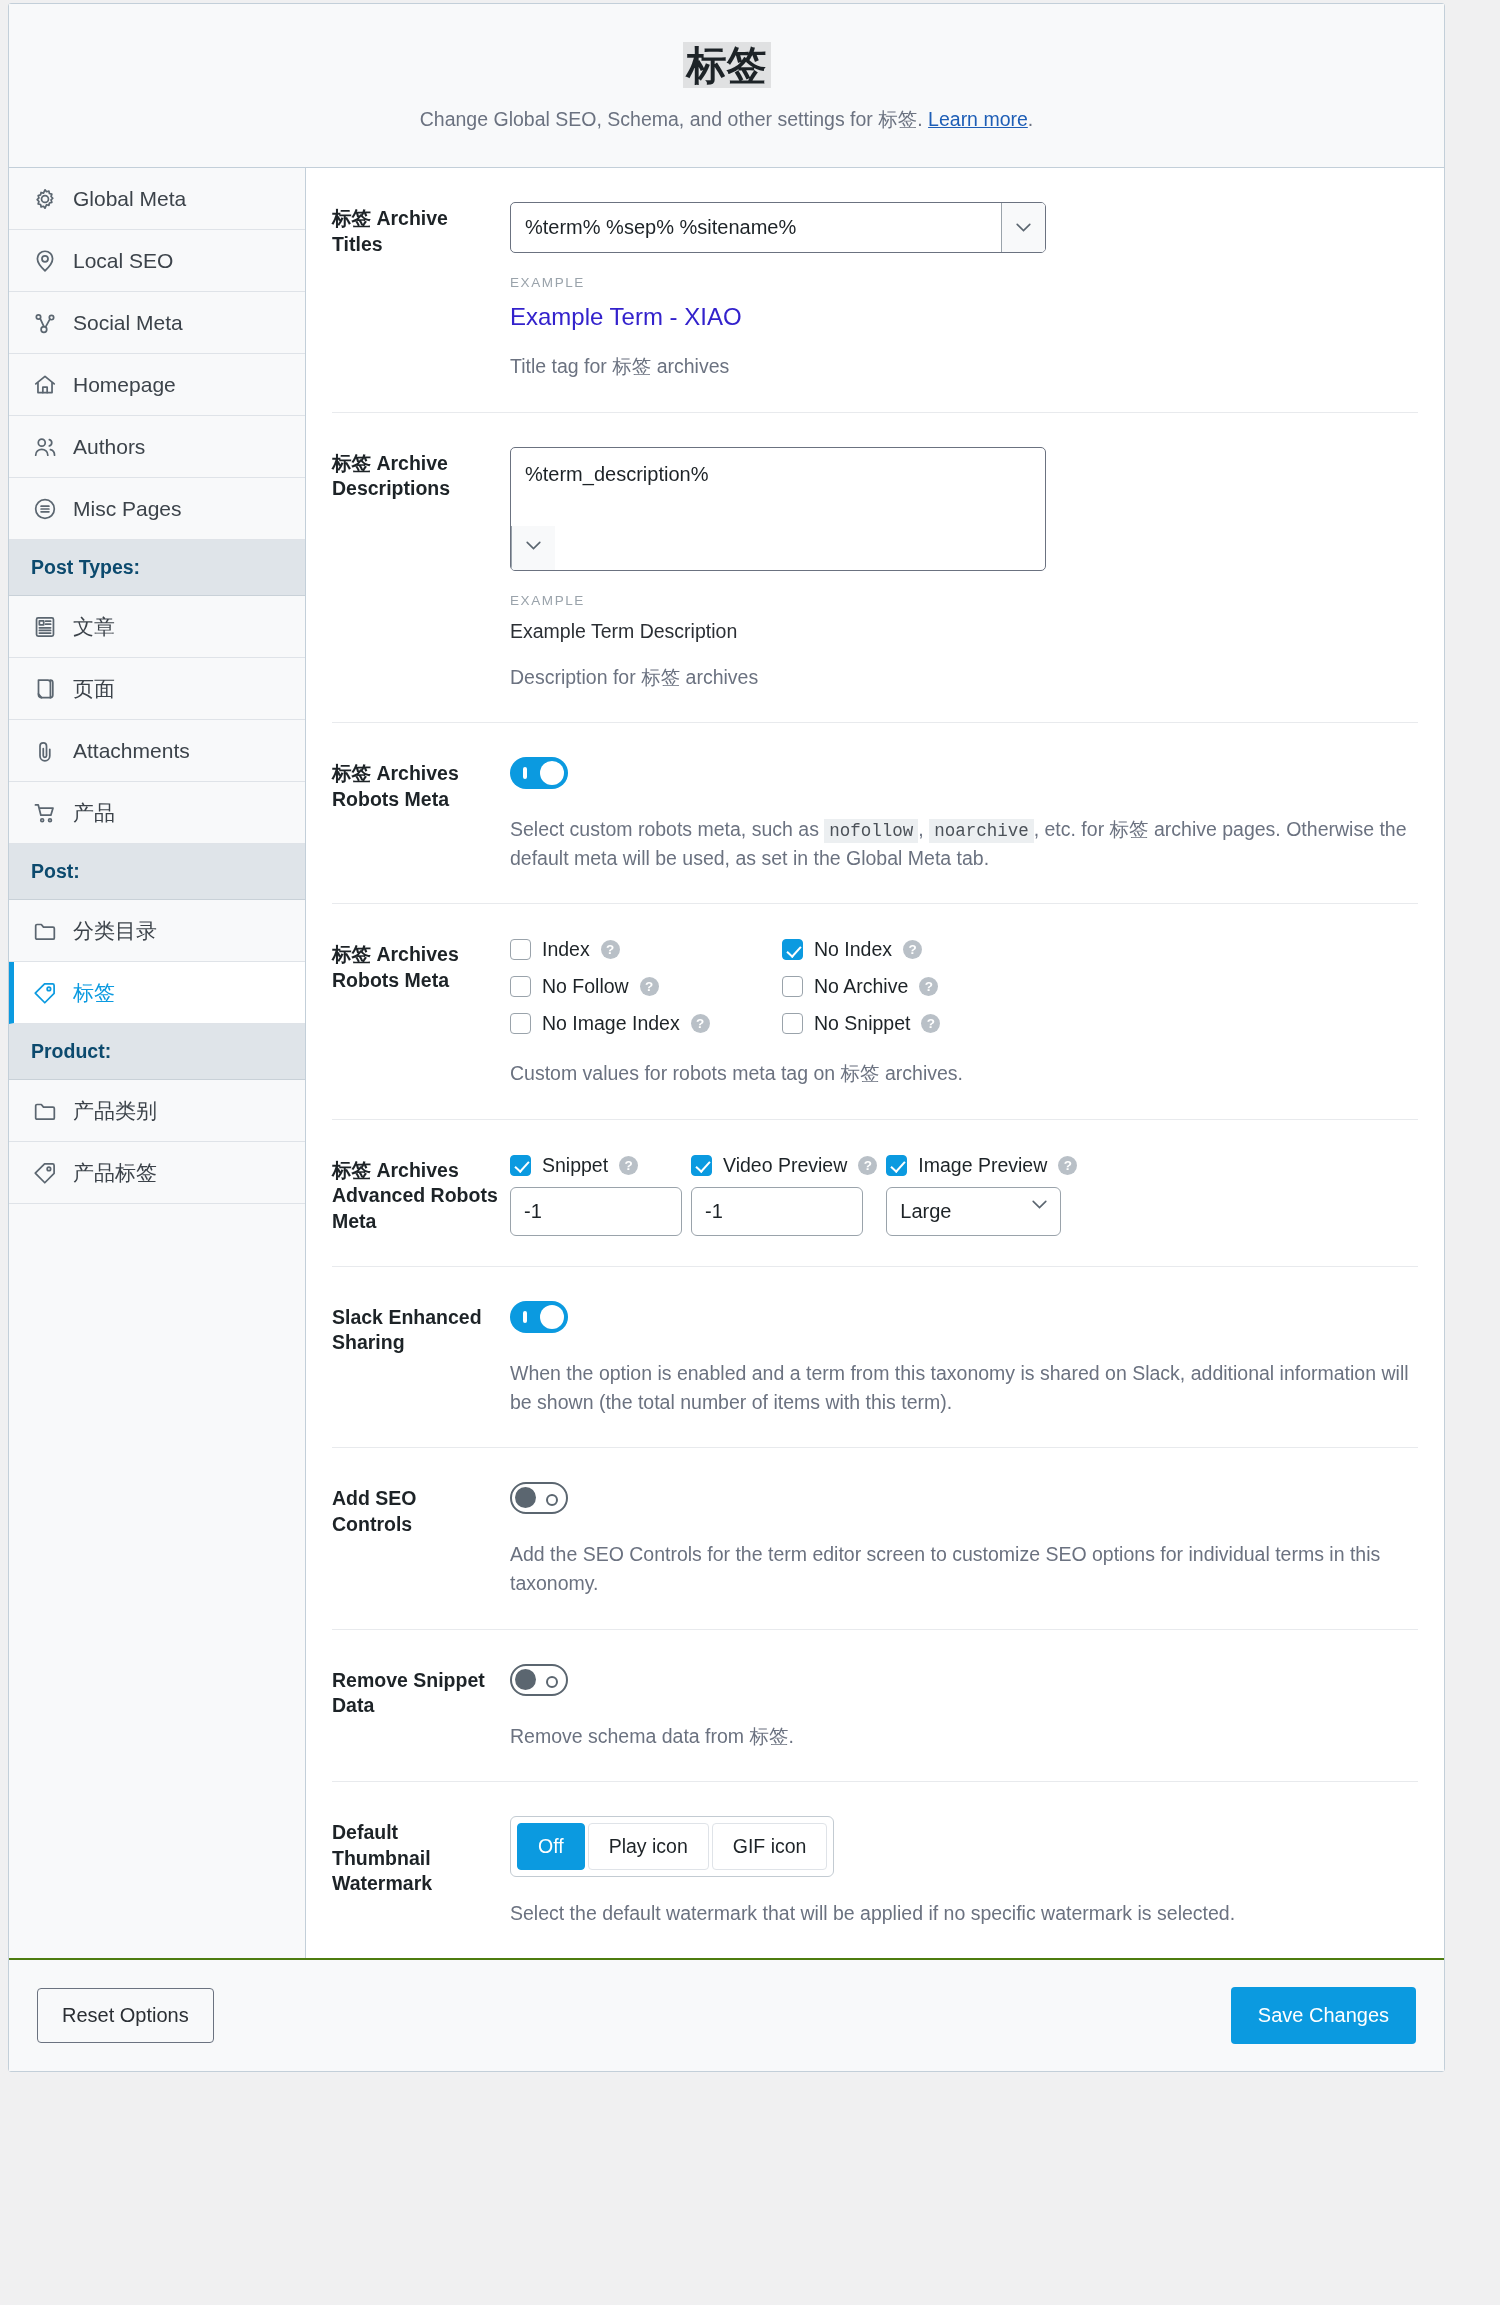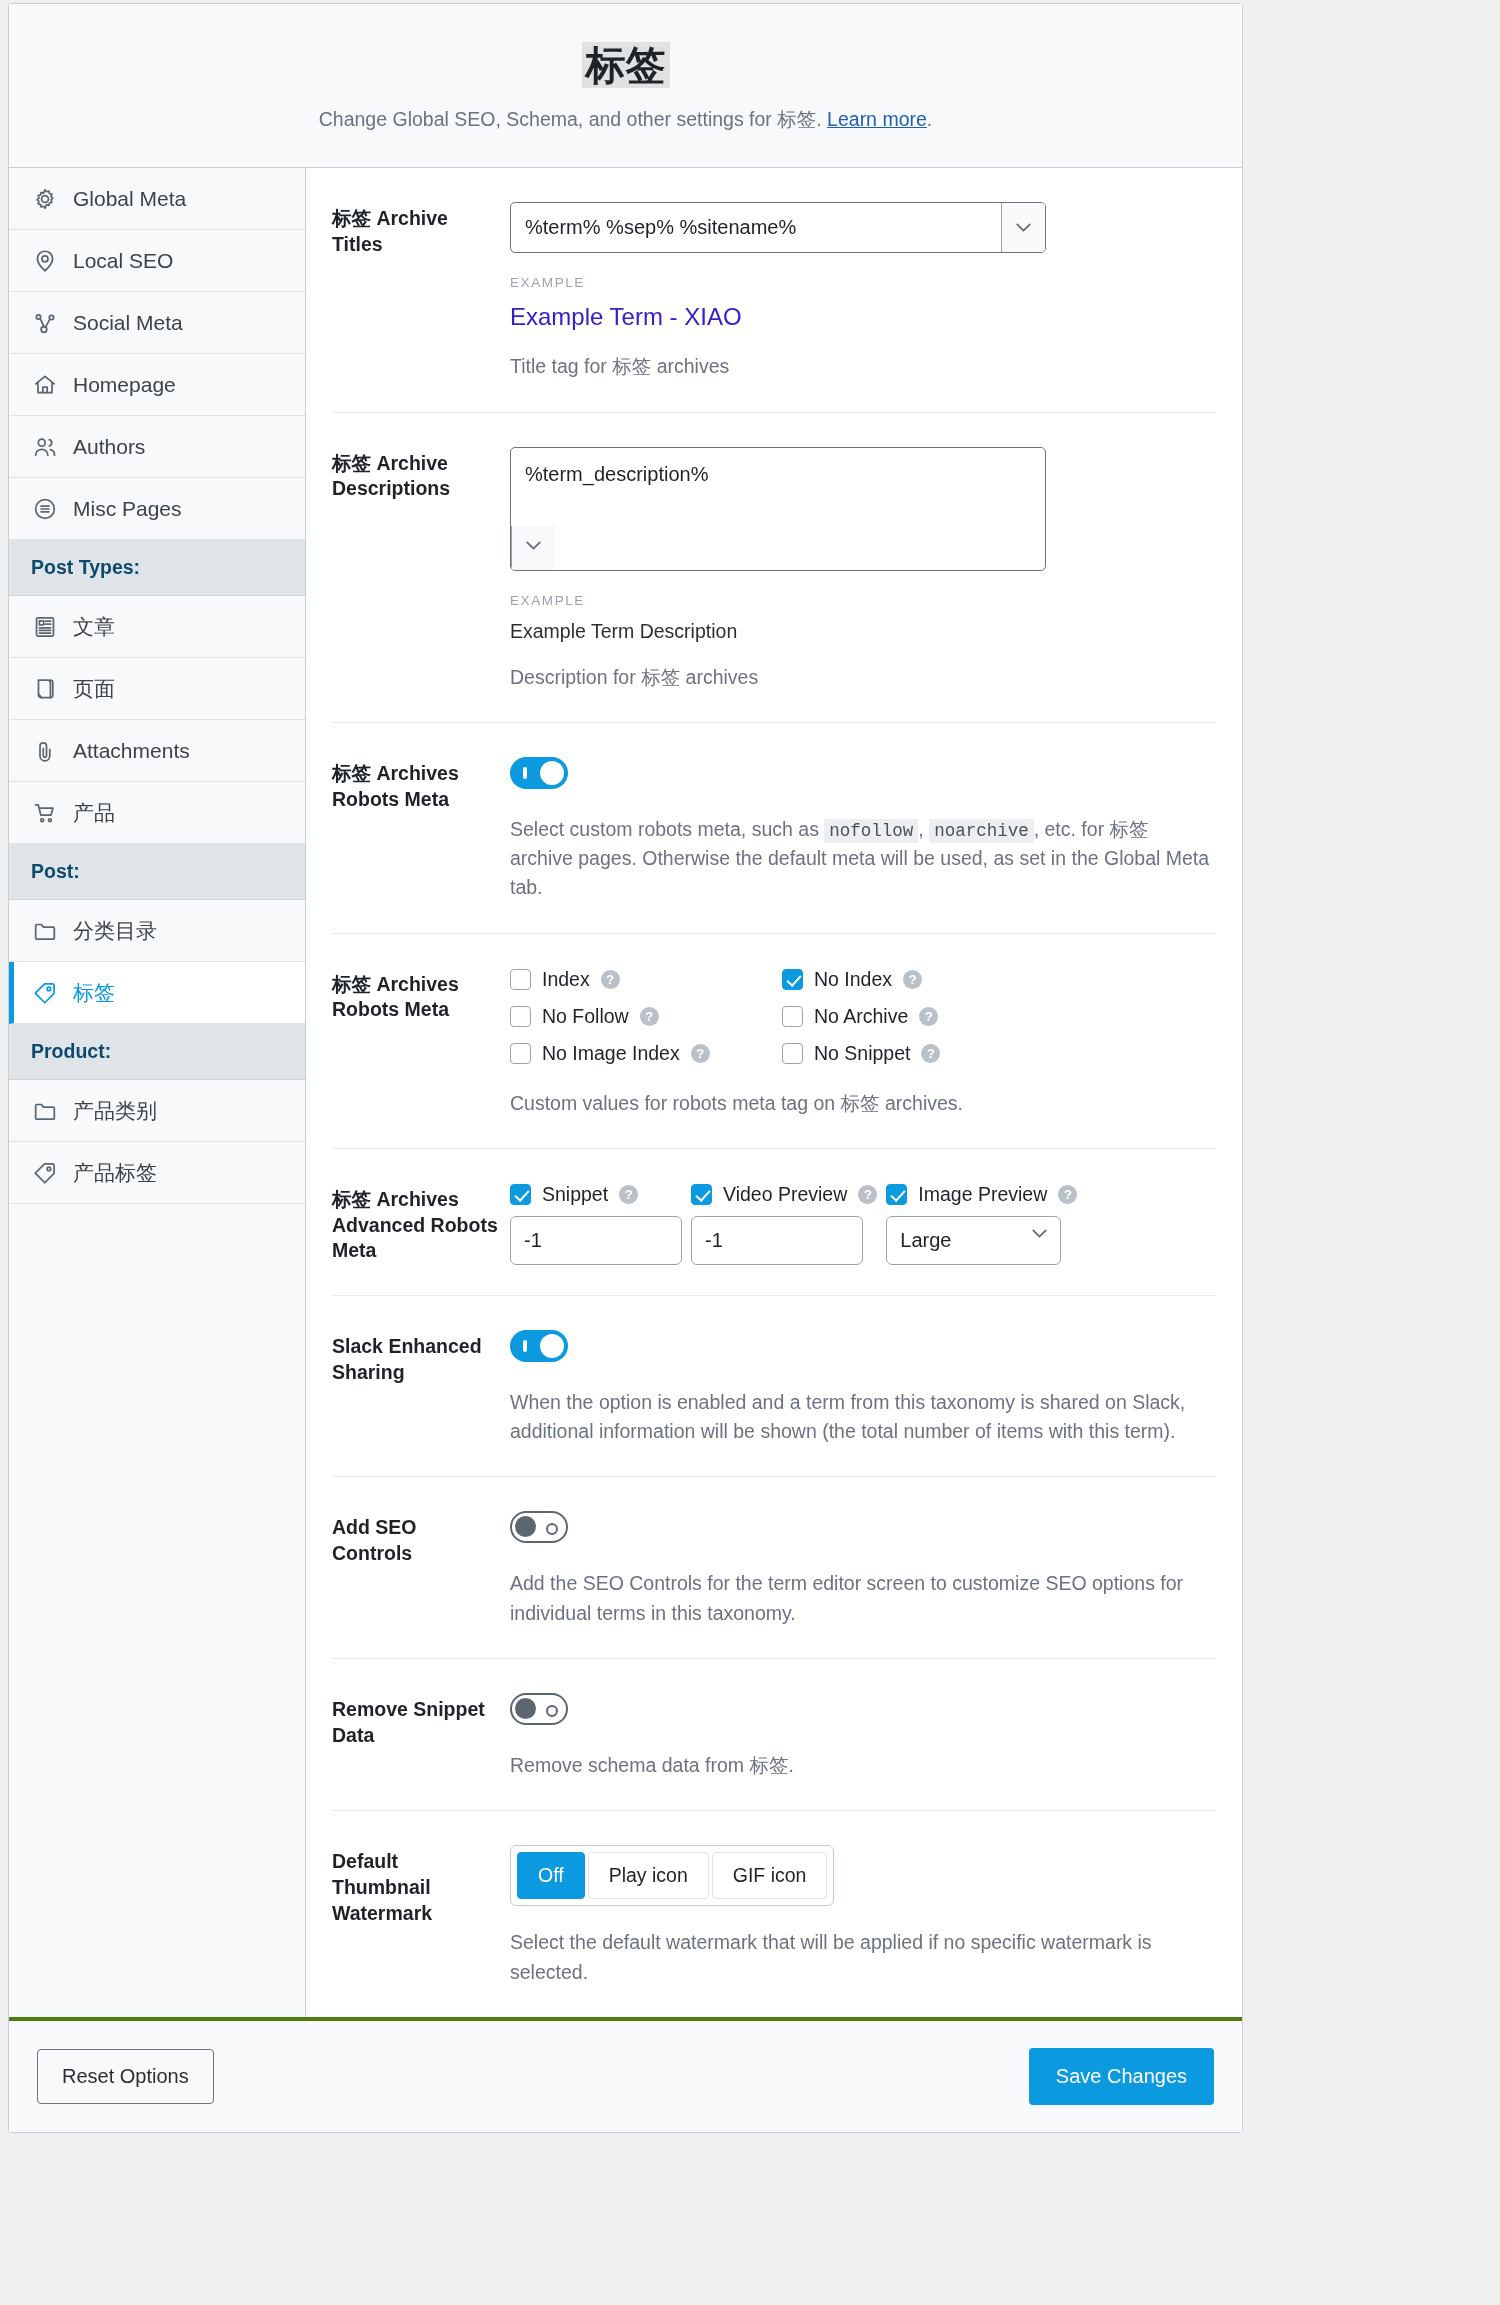--- a/index.html
+++ b/index.html
@@ -6,21 +6,21 @@
   html, body {
     margin: 0; padding: 0;
     background: #f0f0f1;
     font-family: "Liberation Sans", sans-serif;
   }
   body { width: 1500px; height: 2305px; position: relative; overflow: hidden; }
 
   .app-frame {
     position: absolute;
     left: 8px; top: 3px;
-    width: 1235px;
+    width: 1437px;
     background: #fff;
     border: 1px solid #c3cfd9;
     border-radius: 3px;
   }
 
   
   .header {
     background: #f8f9fa;
     border-bottom: 1px solid #c3cfd9;
     padding: 38px 20px 34px;
@@ -351,21 +351,21 @@
   .seg button.sel {
     background: #0b9ae0;
     color: #fff;
     border-color: #0b9ae0;
     font-weight: 400;
   }
 
   
   .footer {
     background: #f8f9fa;
-    border-top: 4px solid #4d7c0f;
+    border-top: 2px solid #4d7c0f;
     display: flex;
     justify-content: space-between;
     align-items: center;
     padding: 27px 28px;
   }
   .btn-reset {
     font-family: "Liberation Sans", sans-serif;
     font-size: 20px;
     color: #2b2f34;
     background: #f8f9fa;

